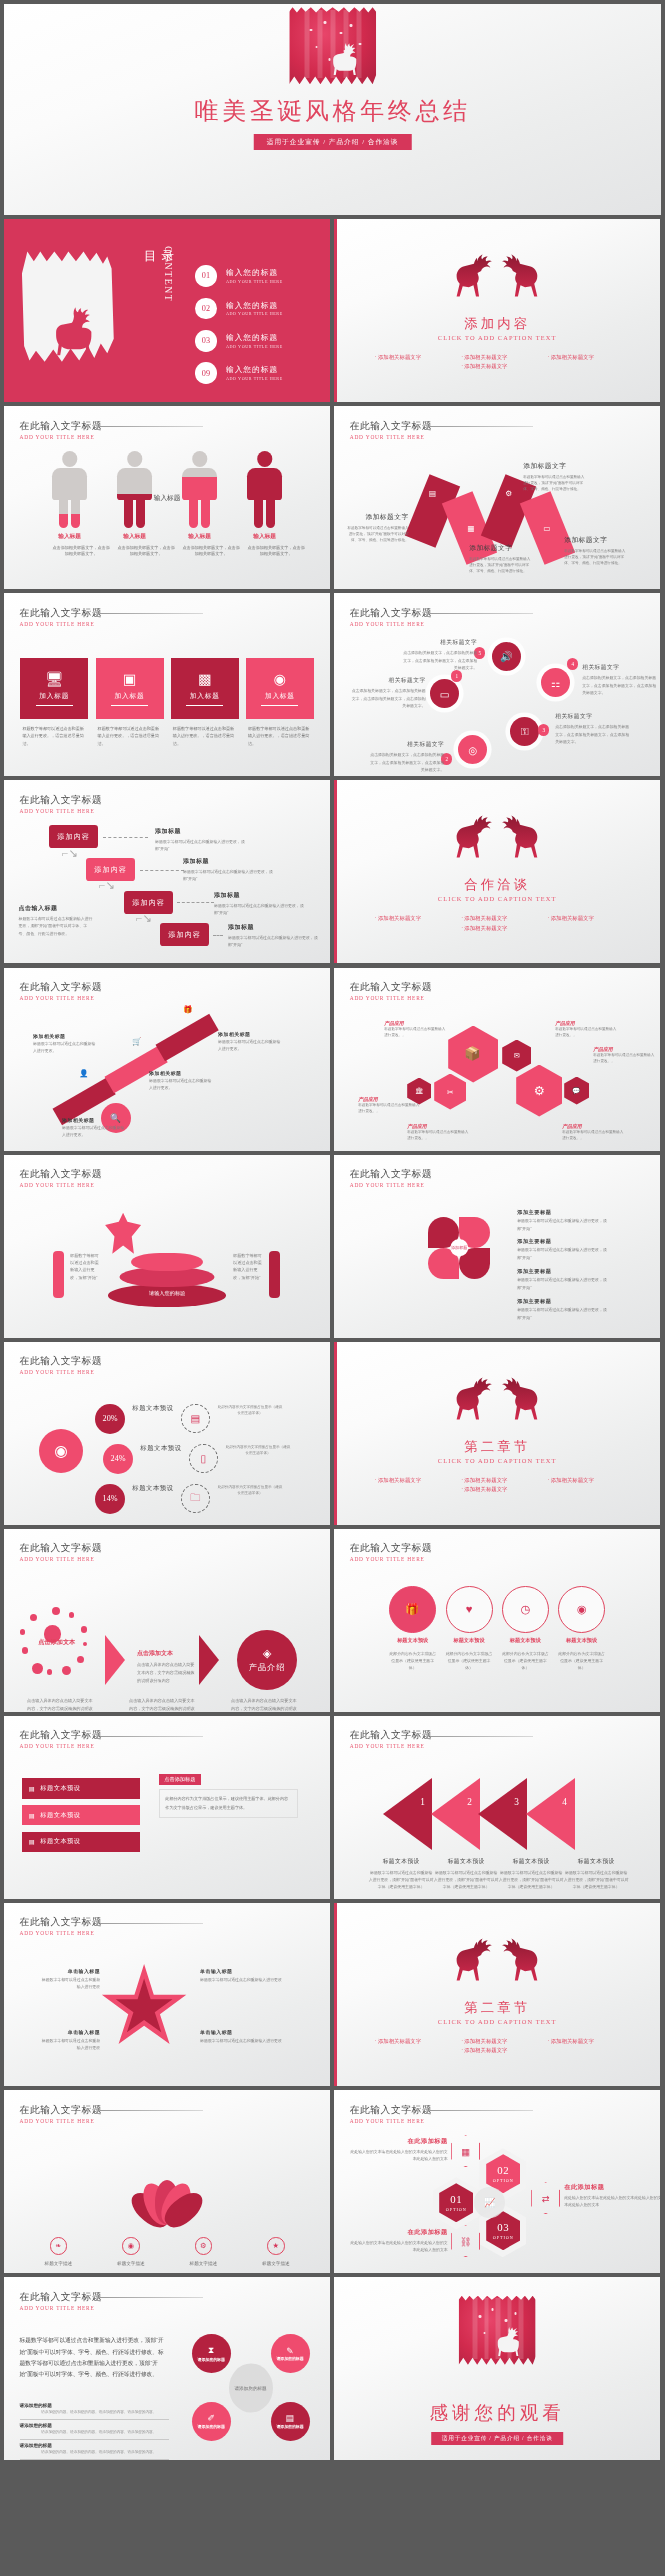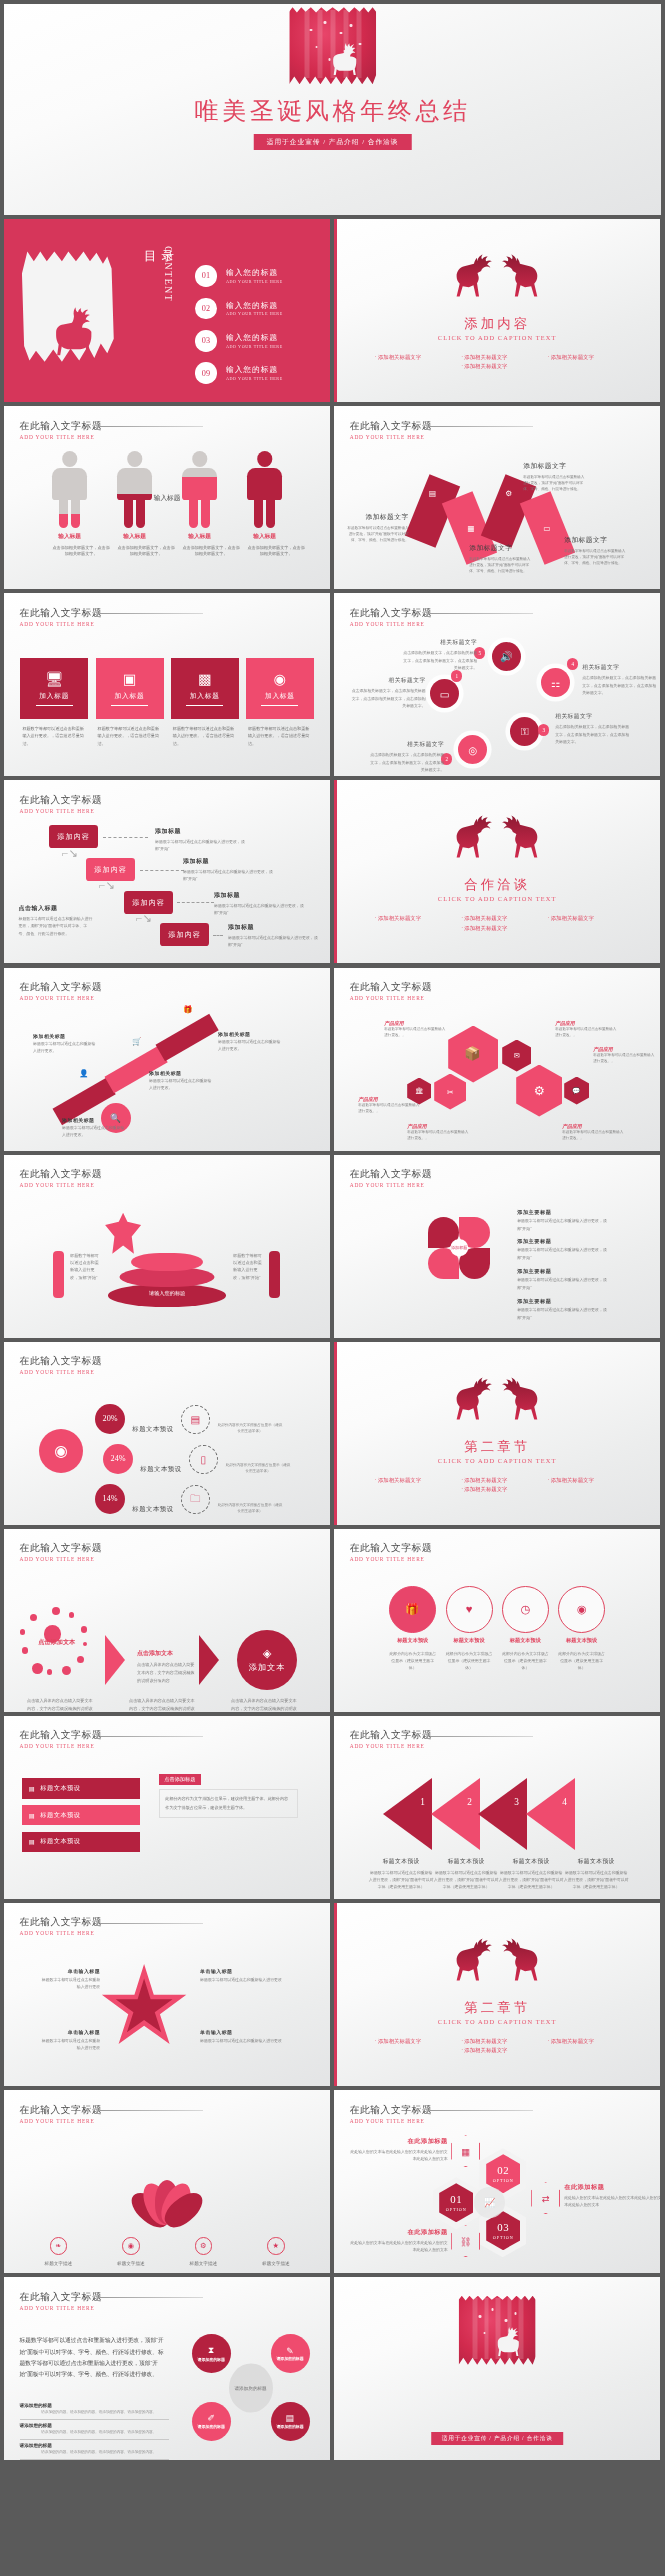--- a/index.html
+++ b/index.html
@@ -153,21 +153,21 @@
   
   .podium { position:absolute; inset:0; }
   .pod-tier { position:absolute; left:50%; transform:translateX(-50%); border-radius:50%/11.3px; }
 
   
   .pin { position:absolute; left:49px; top:56px; width:72px; height:72px; }
   .pin .pet { position:absolute; left:50%; top:50%; width:31px; height:31px;
               border-radius:50% 0 50% 50%; transform-origin:0 0; }
 
   
-  .pct-row { position:absolute; display:flex; align-items:flex-end; }
+  .pct-row { position:absolute; display:flex; align-items:flex-start; }
   .pct-bub { width:30px; height:30px; border-radius:50%; color:#fff; font-size:8.2px;
              display:flex; align-items:center; justify-content:center; }
   .pct-lbl { font-size:6.4px; color:#4a4a4a; letter-spacing:0.5px; margin:0 7.2px; }
   .pct-ring { width:29px; height:29px; border-radius:50%; border:0.8px dashed #6b6b6b;
               display:flex; align-items:center; justify-content:center; color:#d6365a; font-size:10.3px; }
   .pct-note { font-size:3.6px; color:#7d7d7d; line-height:1.7; width:68px; margin-left:6.2px;
               text-align:center; font-family:"Liberation Sans",sans-serif; }
   .dotcircle { position:absolute; width:72px; height:72px; }
   .dotcircle i { position:absolute; border-radius:50%; background:#e8456a; display:block; }
 
@@ -831,21 +831,21 @@
       <div style="position:absolute;left:20.6px;top:109px;width:64px;text-align:center;font-size:6.2px;color:#e0455f;font-weight:bold">点击添加文本</div>
       <div style="position:absolute;left:101px;top:106px;width:0;height:0;border-top:25px solid transparent;border-bottom:25px solid transparent;border-left:20.6px solid #ef4b6e"></div>
       <div style="position:absolute;left:133px;top:120px">
         <div style="font-size:6px;color:#e0455f;font-weight:bold">点击添加文本</div>
         <div style="font-size:4.1px;color:#7d7d7d;line-height:2;width:58px;margin-top:3.1px;font-family:'Liberation Sans',sans-serif">点击输入具体内容点击输入简要文本内容，文字内容需概况精炼的说明该分项内容</div>
       </div>
       <div style="position:absolute;left:195px;top:106px;width:0;height:0;border-top:25px solid transparent;border-bottom:25px solid transparent;border-left:20.6px solid #b4213f"></div>
       <div style="position:absolute;left:233px;top:101px;width:60px;height:60px;border-radius:50%;background:#b4213f;color:#fff;
                   display:flex;flex-direction:column;align-items:center;justify-content:center">
         <span style="font-size:11.3px">◈</span>
-        <span style="font-size:8.2px;letter-spacing:1px;margin-top:2.1px">添加文本</span>
+        <span style="font-size:8.2px;letter-spacing:1px;margin-top:2.1px">产品介绍</span>
       </div>
       <div style="position:absolute;left:23px;top:168px;width:66px;font-size:4.1px;color:#7d7d7d;line-height:1.9;font-family:'Liberation Sans',sans-serif">点击输入具体内容点击输入简要文本内容，文字内容需概况精炼的说明该</div>
       <div style="position:absolute;left:125px;top:168px;width:66px;font-size:4.1px;color:#7d7d7d;line-height:1.9;font-family:'Liberation Sans',sans-serif">点击输入具体内容点击输入简要文本内容，文字内容需概况精炼的说明该</div>
       <div style="position:absolute;left:227px;top:168px;width:66px;font-size:4.1px;color:#7d7d7d;line-height:1.9;font-family:'Liberation Sans',sans-serif">点击输入具体内容点击输入简要文本内容，文字内容需概况精炼的说明该</div>
     </div>
 
     <div class="slide">
       <div class="shead">
         <div class="cn">在此输入文字标题</div>
         <div class="en">ADD YOUR TITLE HERE</div>
@@ -1134,18 +1134,19 @@
           <span class="snow" style="left:72%;top:24%"></span>
           <span class="snow" style="left:32%;top:52%"></span>
           <span class="snow" style="left:64%;top:58%"></span>
           <div class="deer-w" style="width:29px;height:33px">
             <svg class="deer-svg" viewBox="0 0 62 70">
               <path fill="#f4f4f4" d="M30 16c-1-5 0-9 2-12 0 4 1 6 3 7 0-3 2-5 4-6-1 3 0 5 2 6 2-3 5-4 7-4-3 2-4 4-4 7 2-1 4-1 6 0-3 1-5 3-5 6 2 0 4 1 5 3-3-1-6 0-8 2-1 1-2 3-2 5h2c4 0 8 2 10 5v6c0 5-1 9-3 13l2 12h-4l-2-10c-2 1-5 2-7 2H22c-3 0-6-1-8-3l-2 11H8l2-14c-2-3-3-7-3-11v-5c0-5 4-9 9-10l10-2c2 0 3-3 4-8z"></path>
             </svg>
           </div>
         </div>
       </div>
+      <div style="position:absolute;left:0;right:0;top:123px;text-align:center;font-size:18.5px;color:#e0455f;letter-spacing:4.1px">感谢您的观看</div>
       <div style="position:absolute;left:50%;transform:translateX(-50%);top:155px;background:#d6365a;color:#fff;font-size:5.7px;letter-spacing:0.8px;padding:2.6px 10.3px;white-space:nowrap">适用于企业宣传  /  产品介绍  /  合作洽谈</div>
     </div>
   </div>
 
 </div>
 
 
 </body></html>

